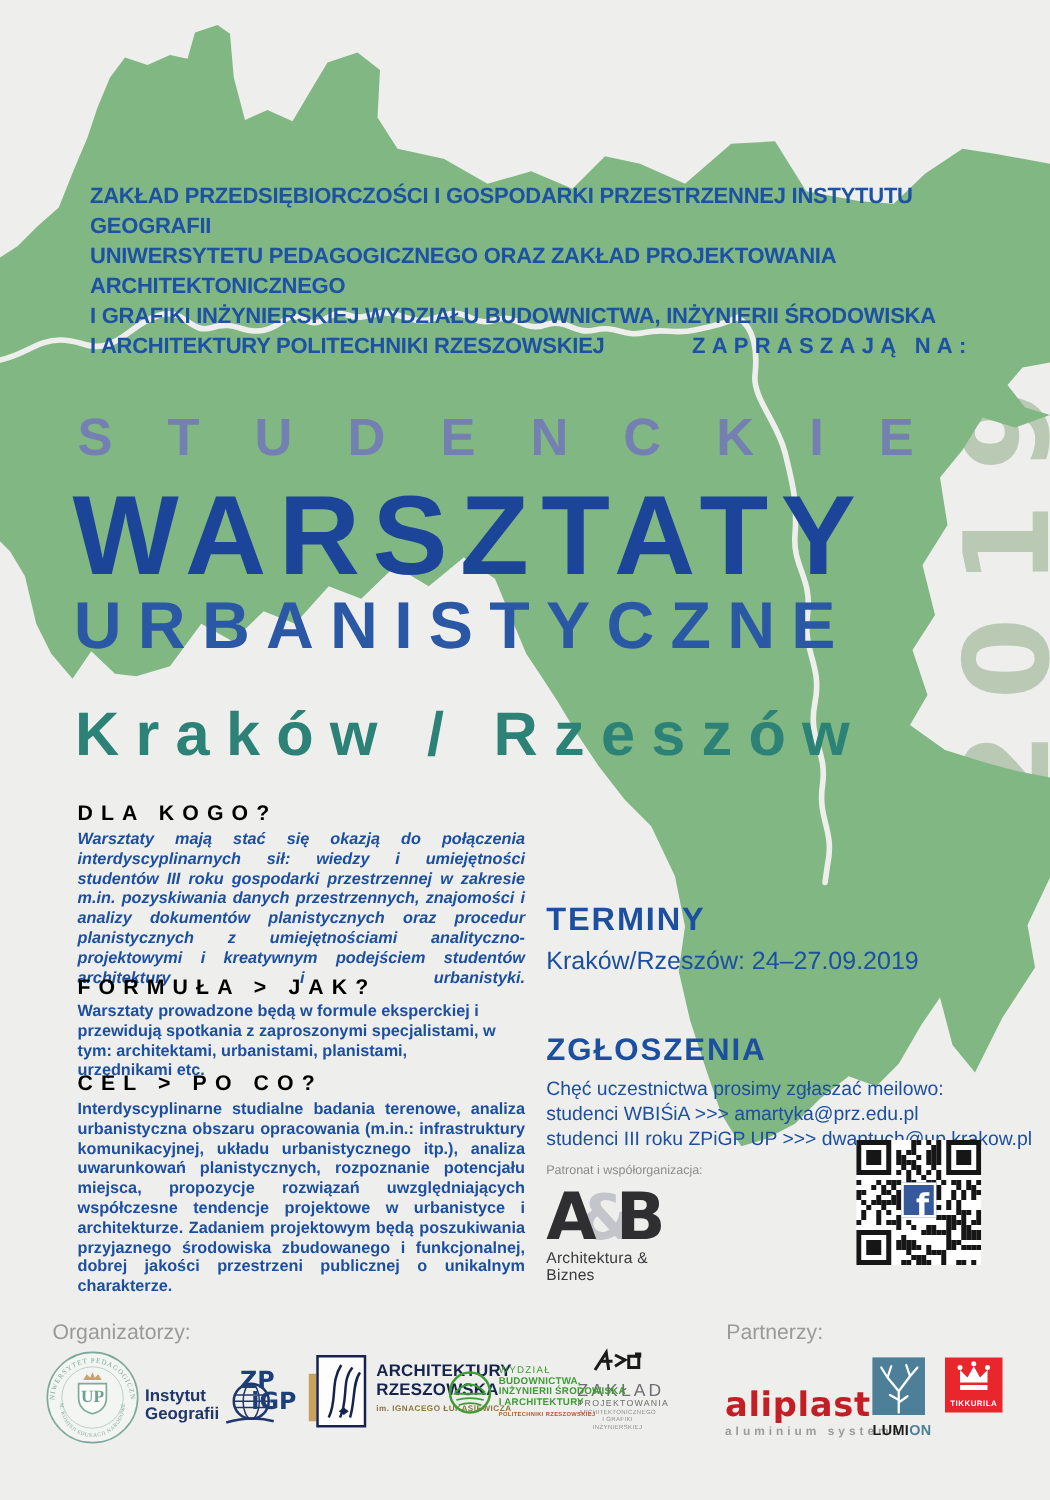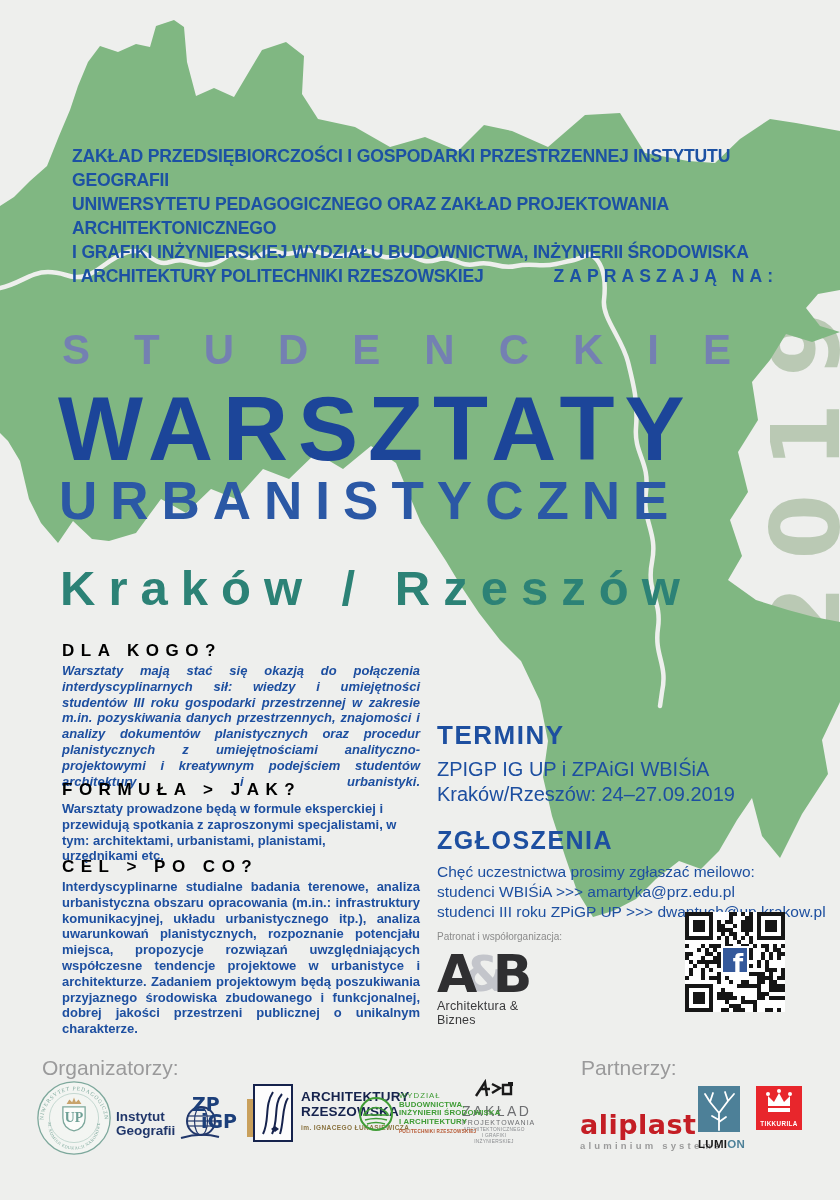--- a/index.html
+++ b/index.html
@@ -50,21 +50,21 @@
   .ab-logo{left:437px;top:948px;z-index:3;width:120px;}
   .ab-row{display:flex;align-items:flex-end;height:50px;}
   .ab-letter{font-family:"DejaVu Sans",sans-serif;font-weight:bold;font-size:52px;line-height:48px;color:#2f2f31;position:relative;z-index:2;}
   .ab-amp{font-family:"DejaVu Sans",sans-serif;font-weight:bold;font-size:50px;line-height:48px;color:#c3c5cb;margin:0 -14px;position:relative;z-index:1;}
   .ab-caption{font-size:12.5px;color:#3a3a3c;margin-top:1px;letter-spacing:0.2px;}
   .qr{left:685px;top:912px;width:100px;height:100px;z-index:3;background:#eeefed;}
   .qr-fb{position:absolute;left:36px;top:34px;width:28px;height:28px;background:#35599b;border:2px solid #fff;box-sizing:border-box;
          color:#fff;font-family:"DejaVu Sans",sans-serif;font-weight:bold;font-size:24px;line-height:26px;text-align:center;overflow:hidden;}
   .qr-fb span{display:inline-block;transform:translate(3px,3px);}
   
-  .foot-label{z-index:3;font-size:21px;color:#9a9a9b;}
+  .foot-label{z-index:3;font-size:17px;color:#9a9a9b;}
   #org-label{left:42px;top:1056px;} #part-label{left:581px;top:1056px;}
   .logo{z-index:3;display:flex;align-items:center;}
   .ig{left:116px;top:1104px;}
   .ig-text{font-size:13.5px;line-height:14px;color:#21376b;font-weight:bold;margin-right:4px;}
   .zpigp{left:192px;top:1096px;align-items:flex-start;}
   .zp-col{color:#1c3f7a;font-weight:bold;font-size:19px;line-height:17px;font-family:"DejaVu Sans",sans-serif;}
   .zp-col .in{margin-left:9px;}
   .zp-bar{width:12px;height:38px;background:#c9a05c;margin-left:10px;margin-top:3px;}
   .prz{left:253px;top:1084px;}
   .prz-box{width:36px;height:54px;border:2.5px solid #16234d;background:#fdfdfd;margin-right:8px;flex:none;}
@@ -141,21 +141,20 @@
   <div id="sec1-body" class="abs sec-body just-all">Warsztaty mają stać się okazją do połączenia interdyscyplinarnych sił: wiedzy i umiejętności studentów III roku gospodarki przestrzennej w zakresie m.in. pozyskiwania danych przestrzennych, znajomości i analizy dokumentów planistycznych oraz procedur planistycznych z umiejętnościami analityczno-projektowymi i kreatywnym podejściem studentów architektury i urbanistyki.</div>
 
   <div id="sec2-head" class="abs sec-head">FORMUŁA &gt; JAK?</div>
   <div id="sec2-body" class="abs sec-body">Warsztaty prowadzone będą w formule eksperckiej i przewidują spotkania z zaproszonymi specjalistami, w tym: architektami, urbanistami, planistami, urzędnikami etc.</div>
 
   <div id="sec3-head" class="abs sec-head">CEL &gt; PO CO?</div>
   <div id="sec3-body" class="abs sec-body just">Interdyscyplinarne studialne badania terenowe, analiza urbanistyczna obszaru opracowania (m.in.: infrastruktury komunikacyjnej, układu urbanistycznego itp.), analiza uwarunkowań planistycznych, rozpoznanie potencjału miejsca, propozycje rozwiązań uwzględniających współczesne tendencje projektowe w urbanistyce i architekturze. Zadaniem projektowym będą poszukiwania przyjaznego środowiska zbudowanego i funkcjonalnej, dobrej jakości przestrzeni publicznej o unikalnym charakterze.</div>
 
   <div class="abs terminy">
     <div class="h">TERMINY</div>
-    <div class="ln">ZPIGP IG UP i ZPAiGI WBIŚiA</div>
     <div class="ln">Kraków/Rzeszów: 24–27.09.2019</div>
   </div>
 
   <div class="abs zgloszenia">
     <div class="h">ZGŁOSZENIA</div>
     <div class="ln">Chęć uczestnictwa prosimy zgłaszać meilowo:</div>
     <div class="ln">studenci WBIŚiA &gt;&gt;&gt; amartyka@prz.edu.pl</div>
     <div class="ln">studenci III roku ZPiGP UP &gt;&gt;&gt; dwantuch@up.krakow.pl</div>
   </div>
 

